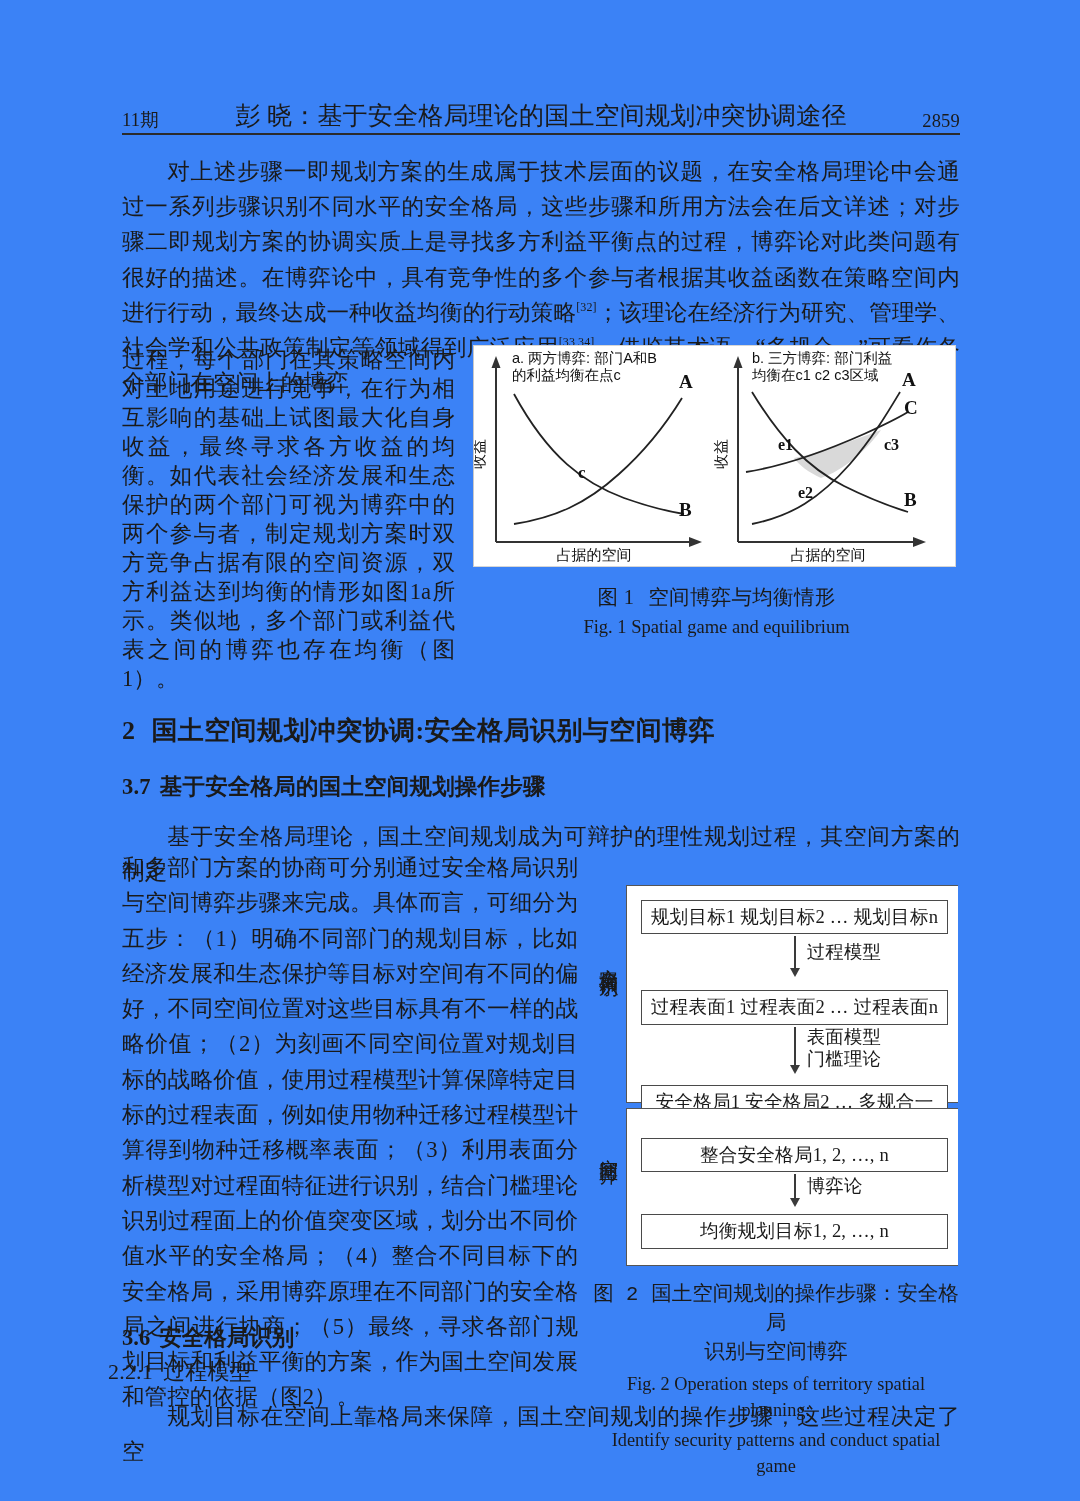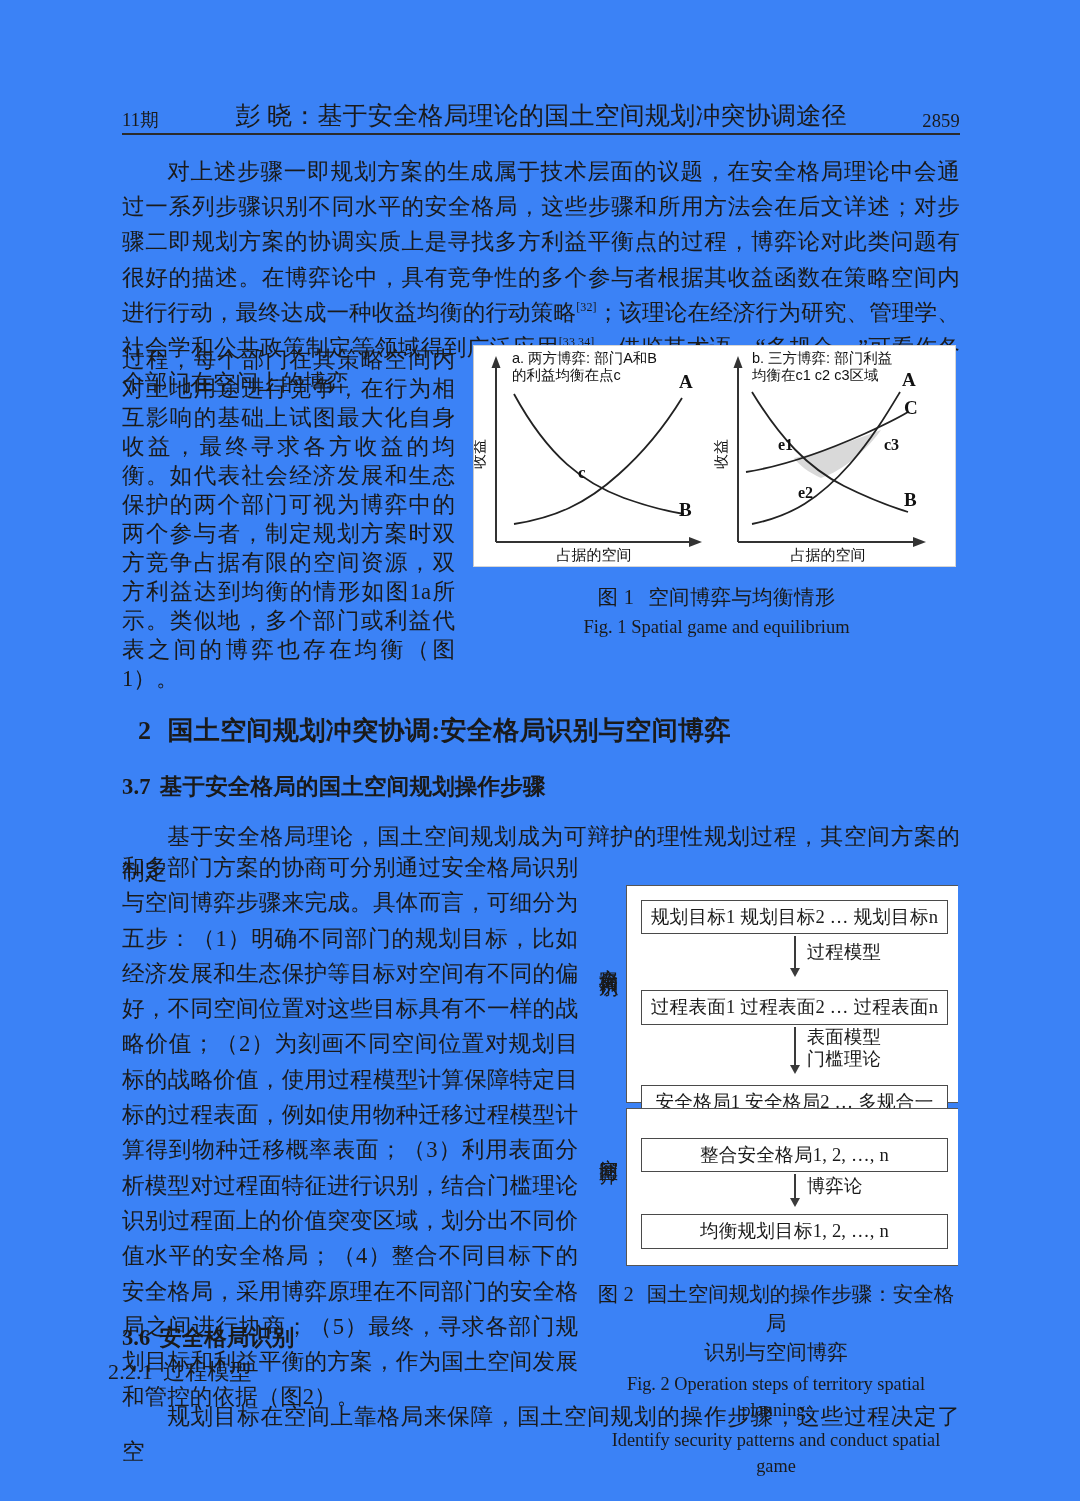--- a/index.html
+++ b/index.html
@@ -118,21 +118,21 @@
   .fig-caption .en {
     font-size: 18.5px;
     line-height: 27px;
     margin-top: 3px;
   }
   .fig-caption .cn .lead { margin-right: 14px; }
 
   
   .h1-sec {
     position: absolute;
-    left: 138px;
+    left: 122px;
     top: 713px;
     font-size: 26px;
     font-weight: 700;
     letter-spacing: 0.4px;
   }
   .h1-sec .num { margin-right: 16px; font-weight: 700; }
   .h2-sec {
     position: absolute;
     left: 122px;
     top: 771px;
@@ -245,20 +245,21 @@
     left: 54%;
     font-size: 18.4px;
     line-height: 1.18;
     white-space: nowrap;
     letter-spacing: 0.2px;
   }
   .fig2-caption { margin-top: 14px; text-align: center; }
   .fig2-caption .cn {
     font-size: 20.5px;
     line-height: 29px;
+    font-family: Liberation Mono, monospace;
   }
   .fig2-caption .cn .lead { margin-right: 13px; }
   .fig2-caption .en {
     font-size: 18.3px;
     line-height: 26px;
     margin-top: 4px;
   }
 
   
   .h2-sec-b {

